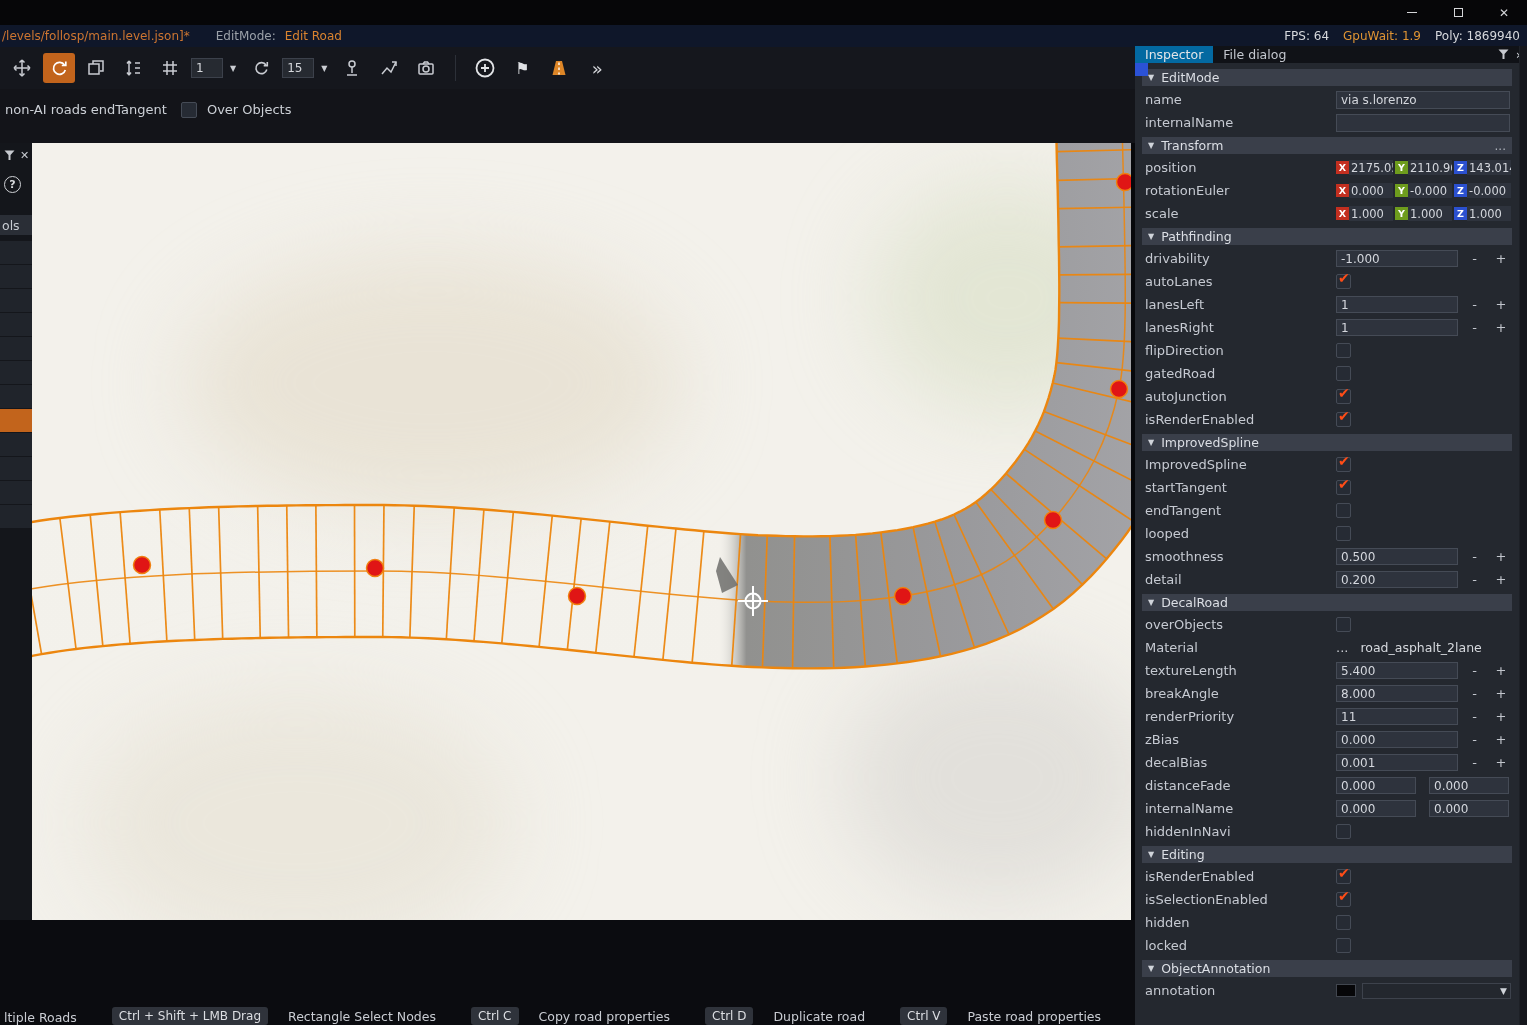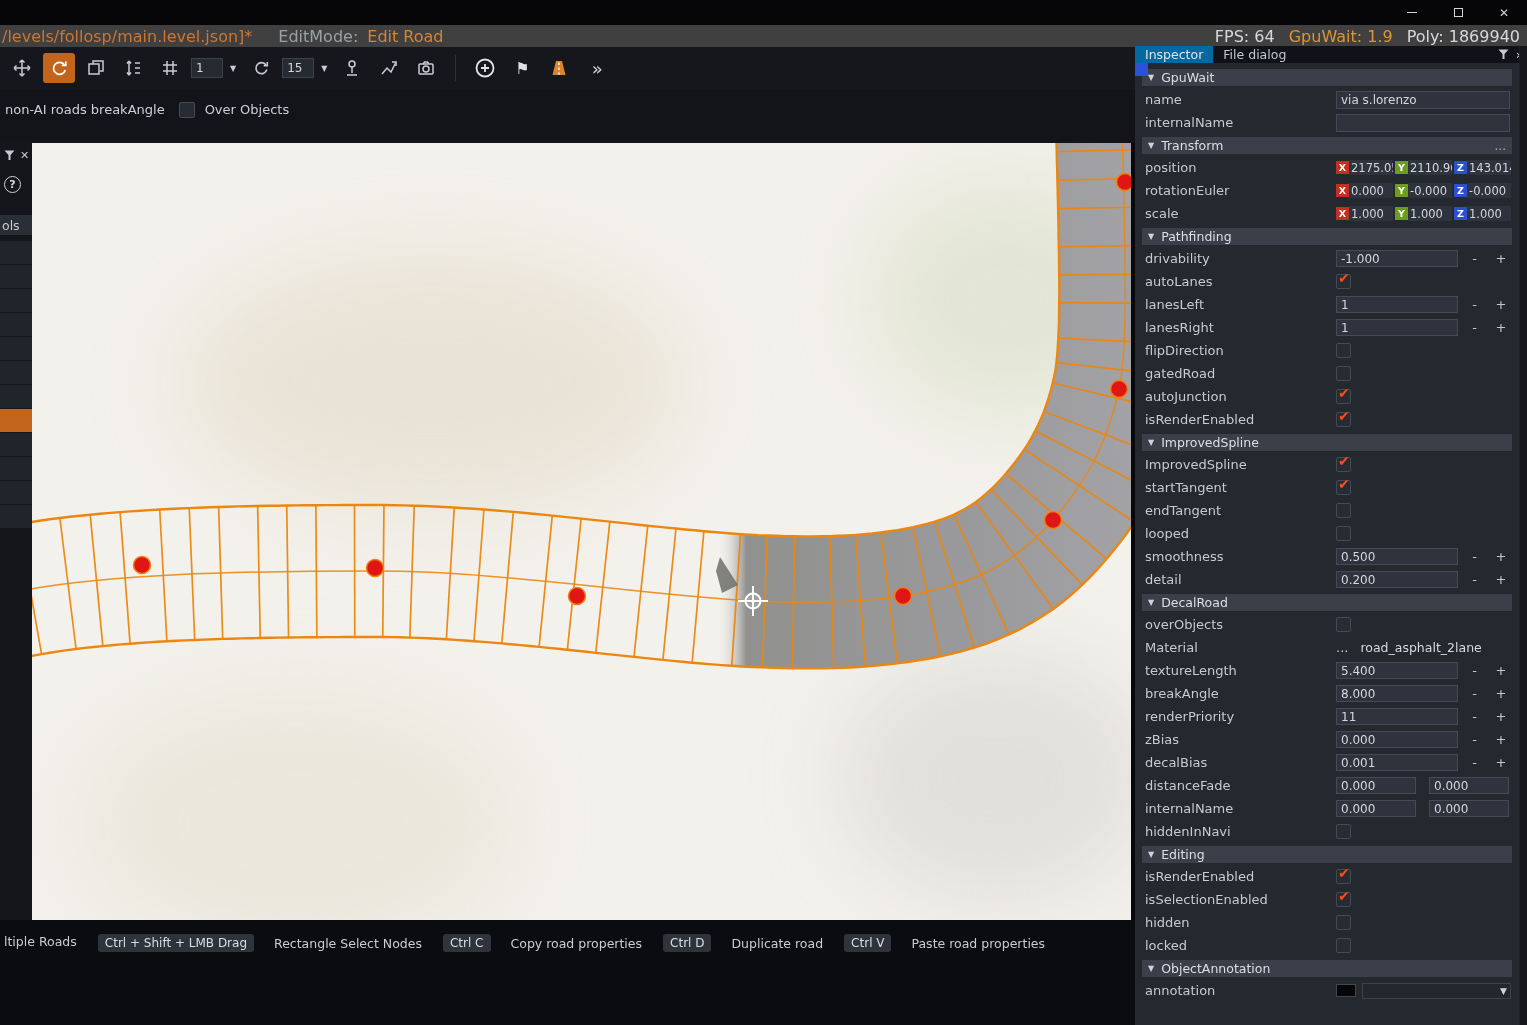--- a/index.html
+++ b/index.html
@@ -7,21 +7,21 @@
   body{font-family:"DejaVu Sans","Liberation Sans",sans-serif;color:#cfd2d8}
   .screen{position:relative;width:1527px;height:1025px;overflow:hidden;background:#07080b}
 
   
   .titlebar{position:absolute;left:0;top:0;width:100%;height:25px;background:#060608;display:flex;justify-content:flex-end}
   .wbtn{width:46px;height:25px;display:flex;align-items:center;justify-content:center;color:#d4d5d8;font-size:12px;cursor:default}
   .minbar{width:10px;height:1px;background:#d4d5d8}
   .maxbox{width:9px;height:9px;border:1px solid #d4d5d8}
 
   
-  .menubar{position:absolute;left:0;top:25px;width:100%;height:22px;background:#404040;display:flex;align-items:center;font-size:16px}
+  .menubar{position:absolute;left:0;top:25px;width:100%;height:22px;background:#0f172a;display:flex;align-items:center;font-size:12px}
   .mb-path{color:#cd7531;margin-left:2px;white-space:nowrap}
   .mb-em{color:#9aa0a8;margin-left:26px}
   .mb-ev{color:#d9832f;margin-left:9px}
   .mb-right{position:absolute;right:7px;display:flex;gap:14px;white-space:nowrap}
   .mb-fps,.mb-poly{color:#d6d8dc}.mb-gpu{color:#df9433}
 
   
   .toolbar{position:absolute;left:0;top:47px;width:1135px;height:42px;background:#15171d;display:flex;align-items:center;gap:5px;padding-left:6px}
   .tool{width:32px;height:30px;display:flex;align-items:center;justify-content:center;border-radius:3px;color:#c9ccd2}
   .tool.sel{background:#c2641c}
@@ -50,21 +50,21 @@
   
   .viewport{position:absolute;left:32px;top:143px;width:1099px;height:777px;background:#f3f1eb;overflow:hidden}
   .blob{position:absolute;border-radius:50%;filter:blur(42px)}
   .b1{left:150px;top:110px;width:500px;height:260px;background:rgba(226,219,200,.6)}
   .b2{left:840px;top:40px;width:270px;height:230px;background:rgba(213,220,193,.55)}
   .b3{left:50px;top:550px;width:430px;height:260px;background:rgba(228,222,208,.55)}
   .b4{left:810px;top:510px;width:310px;height:250px;background:rgba(209,207,203,.5)}
   #road-svg{position:absolute;left:0;top:0}
 
   
-  .bottombar{position:absolute;left:0;top:920px;width:1135px;height:105px;background:#0b0c10;display:flex;align-items:flex-start;gap:21px;padding:14px 0 0 4px;font-size:12.5px;color:#c9ccd2}
+  .bottombar{position:absolute;left:0;top:920px;width:1135px;height:105px;background:#0b0c10;display:flex;align-items:flex-end;gap:35px;padding:14px 0 0 4px;font-size:12.5px;color:#c9ccd2}
   .sbgroup{display:flex;align-items:center;white-space:nowrap}
   .chip{background:#2f333b;border-radius:3px;padding:2px 7px;color:#dcdee2;margin-right:20px;font-size:12px}
 
   
   .inspector{position:absolute;left:1135px;top:46px;width:392px;height:979px;background:#24282f}
   .itabs{height:17px;display:flex;align-items:center;background:#101217;font-size:12.5px;position:relative}
   .itab{padding:1px 10px;color:#c3c7ce;height:17px;display:flex;align-items:center}
   .itab.sel{background:#0369a1;color:#e2e4e8}
   .itab-icons{position:absolute;right:6px;display:flex;gap:7px;align-items:center;color:#c7cad0}
   .pchev{font-size:13px;color:#c7cad0}
@@ -196,21 +196,21 @@
         <polygon points="7,3 13,3 16.5,17 3.5,17" fill="#dd8627"></polygon>
         <path d="M10 4.5v2.5M10 9.5v2.5M10 14.5v2" stroke="#ffffff" stroke-width="1.4"></path>
       </svg>
     </div>
     <div class="tool">
       <span class="glyph-chev">»</span>
     </div>
   </div>
 
   <div class="optionsbar">
-    <span class="opt-label">non-AI roads breakAngle</span>
+    <span class="opt-label">non-AI roads endTangent</span>
     <span class="opt-cb"></span>
     <span class="opt-label2">Over Objects</span>
   </div>
 
   <div class="leftstrip">
     <div class="ls-top">
       <svg width="11" height="11" viewBox="0 0 11 11">
         <polygon points="0.5,0.5 10.5,0.5 6.5,5 6.5,10 4.5,10 4.5,5" fill="#c7cad0"></polygon>
       </svg>
       <span>✕</span>
@@ -359,21 +359,21 @@
         <svg width="11" height="11" viewBox="0 0 11 11">
           <polygon points="0.5,0.5 10.5,0.5 6.5,5 6.5,10 4.5,10 4.5,5" fill="#c7cad0"></polygon>
         </svg>
         <span class="pchev">›</span>
       </div>
     </div>
     <div class="dockchip"></div>
     <div class="icontent" id="inspector-sections">
         <div class="ihead">
           <span class="tri">▼</span>
-          <span class="ht">GpuWait</span>
+          <span class="ht">EditMode</span>
         </div>
         <div class="irow">
           <span class="rlab">name</span>
           <div class="rctl">
             <input class="tin" value="via s.lorenzo" style="">
           </div>
         </div>
         <div class="irow">
           <span class="rlab">internalName</span>
           <div class="rctl">

